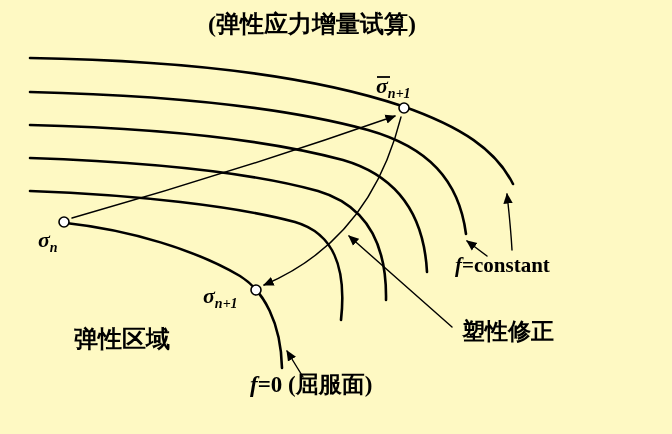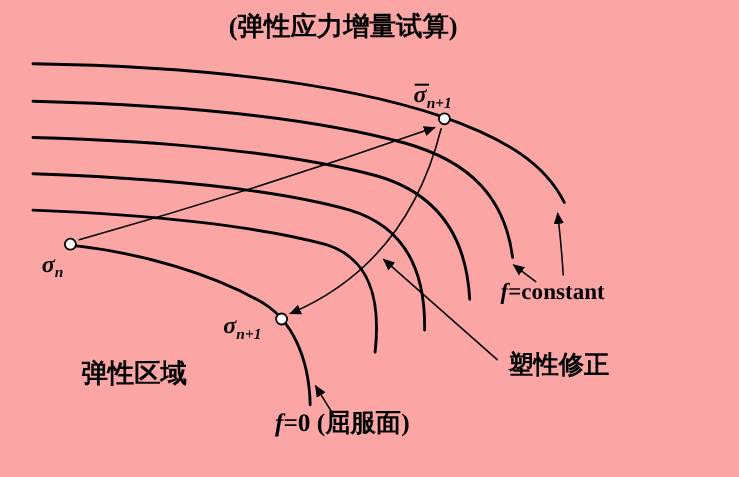--- a/index.html
+++ b/index.html
@@ -1,19 +1,19 @@
 <!DOCTYPE html>
 <html><head>
 <meta charset="utf-8">
 <style>
   html,body { margin:0; padding:0; background:#ffffff; }
   .figure {
     position:relative;
     width:672px; height:434px;
-    background:#fca5a5;
+    background:#fef9c3;
     font-family:"Liberation Serif","DejaVu Serif",serif;
     overflow:hidden;
   }
   svg { display:block; }
   .curve { fill:none; stroke:#000000; stroke-width:2.6; stroke-linecap:round; }
   .thin  { fill:none; stroke:#000000; stroke-width:1.4; stroke-linecap:round; }
   .node  { fill:#ffffff; stroke:#000000; stroke-width:1.6; }
   text   { fill:#000000; }
   .title-text { font-size:24px; font-weight:bold; font-family:"Liberation Serif","DejaVu Sans",serif; }
   .cjk   { font-weight:bold; font-family:"Liberation Serif","DejaVu Sans",serif; }

